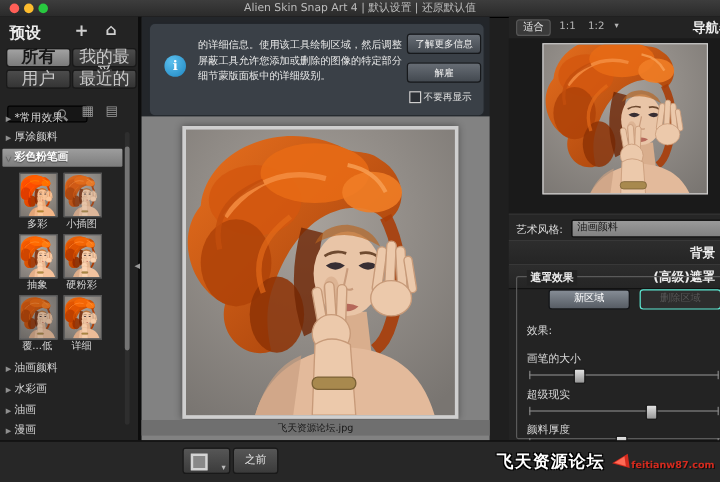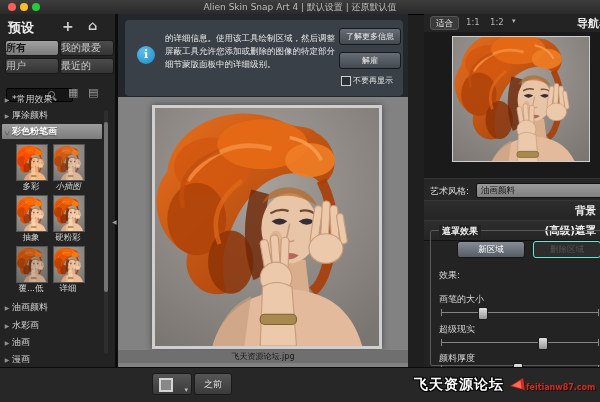--- a/index.html
+++ b/index.html
@@ -12,21 +12,21 @@
     background:linear-gradient(#3d3d3d,#2a2a2a);border-bottom:1px solid #000;}
   .tl{position:absolute;top:3px;width:8px;height:8px;border-radius:50%;}
   .title-text{position:absolute;left:0;top:0;width:100%;text-align:center;
     font-size:9px;line-height:14px;color:#bdbdbd;}
 
   
   .left-panel{position:absolute;left:0;top:14px;width:118px;height:353px;background:#232323;}
   .panel-title{font-size:13px;font-weight:bold;color:#ececec;}
   .icon-btn{color:#cfcfcf;font-weight:bold;}
   .seg{position:absolute;height:14px;border:1px solid #191919;border-radius:3px;
-    font-size:10px;line-height:14px;
+    font-size:14px;line-height:14px;text-align:center;
     background:linear-gradient(#4c4c4c,#343434);color:#c9c9c9;}
   .seg.sel{background:linear-gradient(#a2a2a2,#7b7b7b);color:#161616;font-weight:bold;}
   .search-input{position:absolute;left:6px;top:74px;width:52px;height:12px;background:#161616;
     border:1px solid #000;border-radius:2px;color:#ddd;font-size:8px;padding:0 10px 0 3px;outline:none;}
   .mag{position:absolute;left:48px;top:77px;width:5px;height:5px;border:1.5px solid #8a8a8a;border-radius:50%;}
   .mag::after{content:"";position:absolute;left:5px;top:5px;width:4px;height:1.5px;background:#8a8a8a;
     transform:rotate(45deg);transform-origin:0 0;}
   .view-ic{position:absolute;top:72px;font-size:11px;color:#9a9a9a;}
   .tree-item{position:absolute;left:2px;width:100px;height:15px;line-height:15px;font-size:9px;
     color:#d6d6d6;white-space:nowrap;}
@@ -217,21 +217,21 @@
       <svg viewBox="0 0 200 210" preserveAspectRatio="xMidYMid slice" style="filter:saturate(1.5);">
           <use href="#portrait"></use>
         </svg>
       </div>
     <div class="preset-thumb" style="left:53px;top:130px;">
       <svg viewBox="0 0 200 210" preserveAspectRatio="xMidYMid slice" style="filter:contrast(.95);">
           <use href="#portrait"></use>
         </svg>
       </div>
     <div class="thumb-label" style="left:9px;top:167px;">多彩</div>
-    <div class="thumb-label" style="left:46px;top:167px;font-style:italic;">小插图</div>
+    <div class="thumb-label" style="left:46px;top:167px;">小插图</div>
 
     <div class="preset-thumb" style="left:16px;top:181px;">
       <svg viewBox="0 0 200 210" preserveAspectRatio="xMidYMid slice" style="filter:saturate(1.2) brightness(1.05);">
           <use href="#portrait"></use>
         </svg>
       </div>
     <div class="preset-thumb" style="left:53px;top:181px;">
       <svg viewBox="0 0 200 210" preserveAspectRatio="xMidYMid slice" style="filter:contrast(1.15);">
           <use href="#portrait"></use>
         </svg>

